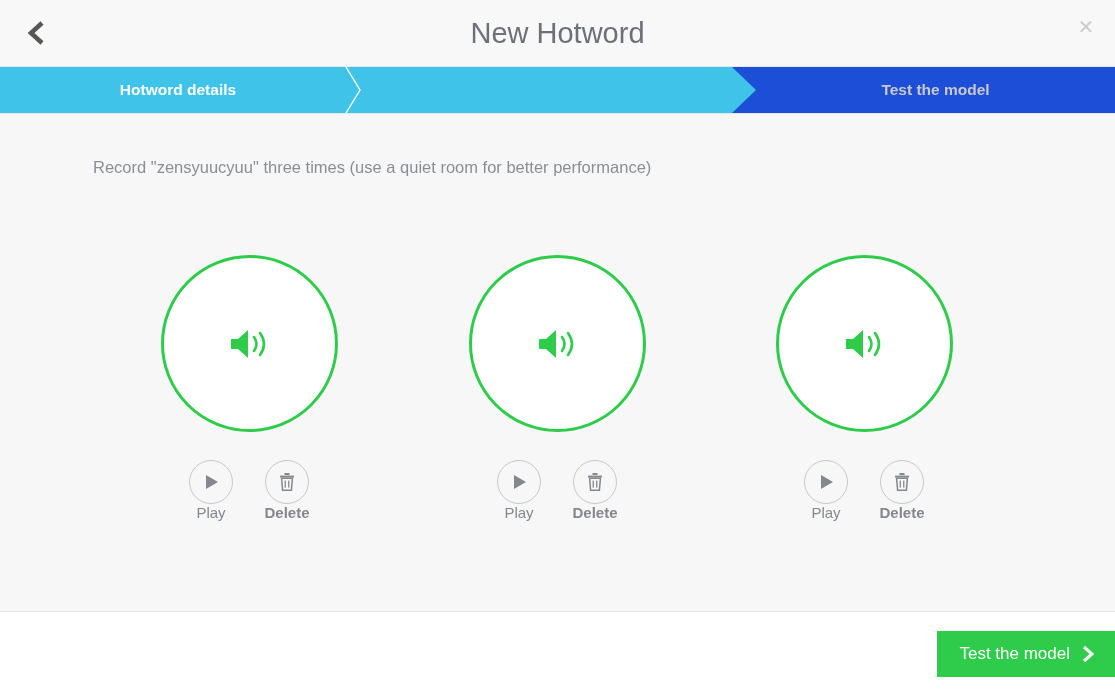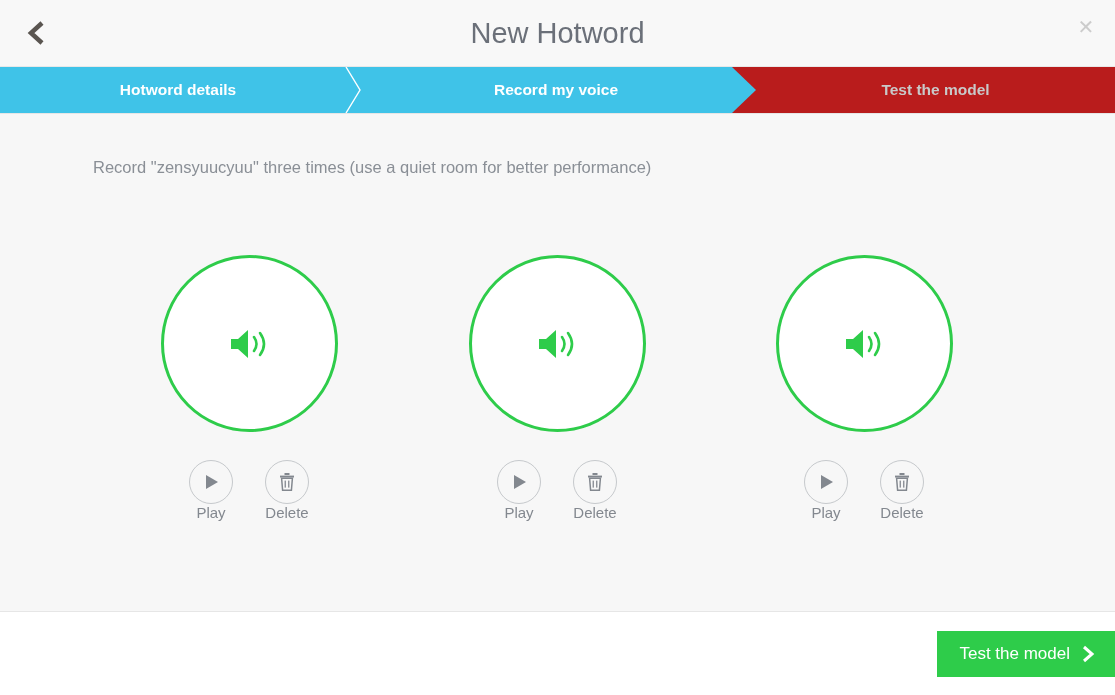--- a/index.html
+++ b/index.html
@@ -60,21 +60,21 @@
     color: #cccccc;
     cursor: pointer;
     line-height: 1;
     font-weight: 300;
   }
 
   
   .steps {
     position: relative;
     height: 47px;
-    background: #b91c1c;
+    background: #1d4ed8;
     border-bottom: 1px solid #e6e6e6;
     box-sizing: border-box;
     overflow: hidden;
   }
   .steps-fill {
     position: absolute;
     left: 0;
     top: 0;
     bottom: 0;
     width: 732px;
@@ -172,21 +172,21 @@
     height: 85px;
   }
   .action {
     position: absolute;
     top: 0;
     width: 76px;
     text-align: center;
     cursor: pointer;
   }
   .action-play   { left: 23px; }
-  .action-delete { left: 99px; }
+  .action-delete { left: 99px; font-weight: bold; }
   .action-circle {
     width: 44px;
     height: 44px;
     margin: 0 auto;
     border: 1px solid #c6c9cc;
     border-radius: 50%;
     background: transparent;
     display: flex;
     align-items: center;
     justify-content: center;
@@ -239,21 +239,20 @@
 
 <div class="steps">
   <div class="steps-fill"></div>
   <div class="steps-arrow"></div>
   <div class="steps-divider">
     <svg width="22" height="46" viewBox="0 0 22 46">
       <polyline points="3,0 17,23 3,46" fill="none" stroke="#ffffff" stroke-width="1.4"></polyline>
     </svg>
   </div>
   <div class="step step-1">Hotword details</div>
-  <div class="step step-2">Record my voice</div>
   <div class="step step-3">Test the model</div>
 </div>
 
 <div class="body-area">
   <div class="instruction">Record "zensyuucyuu" three times (use a quiet room for better performance)</div>
 
   <div class="recorders">
 
     <div class="recorder rec-0">
       <div class="rec-circle">

